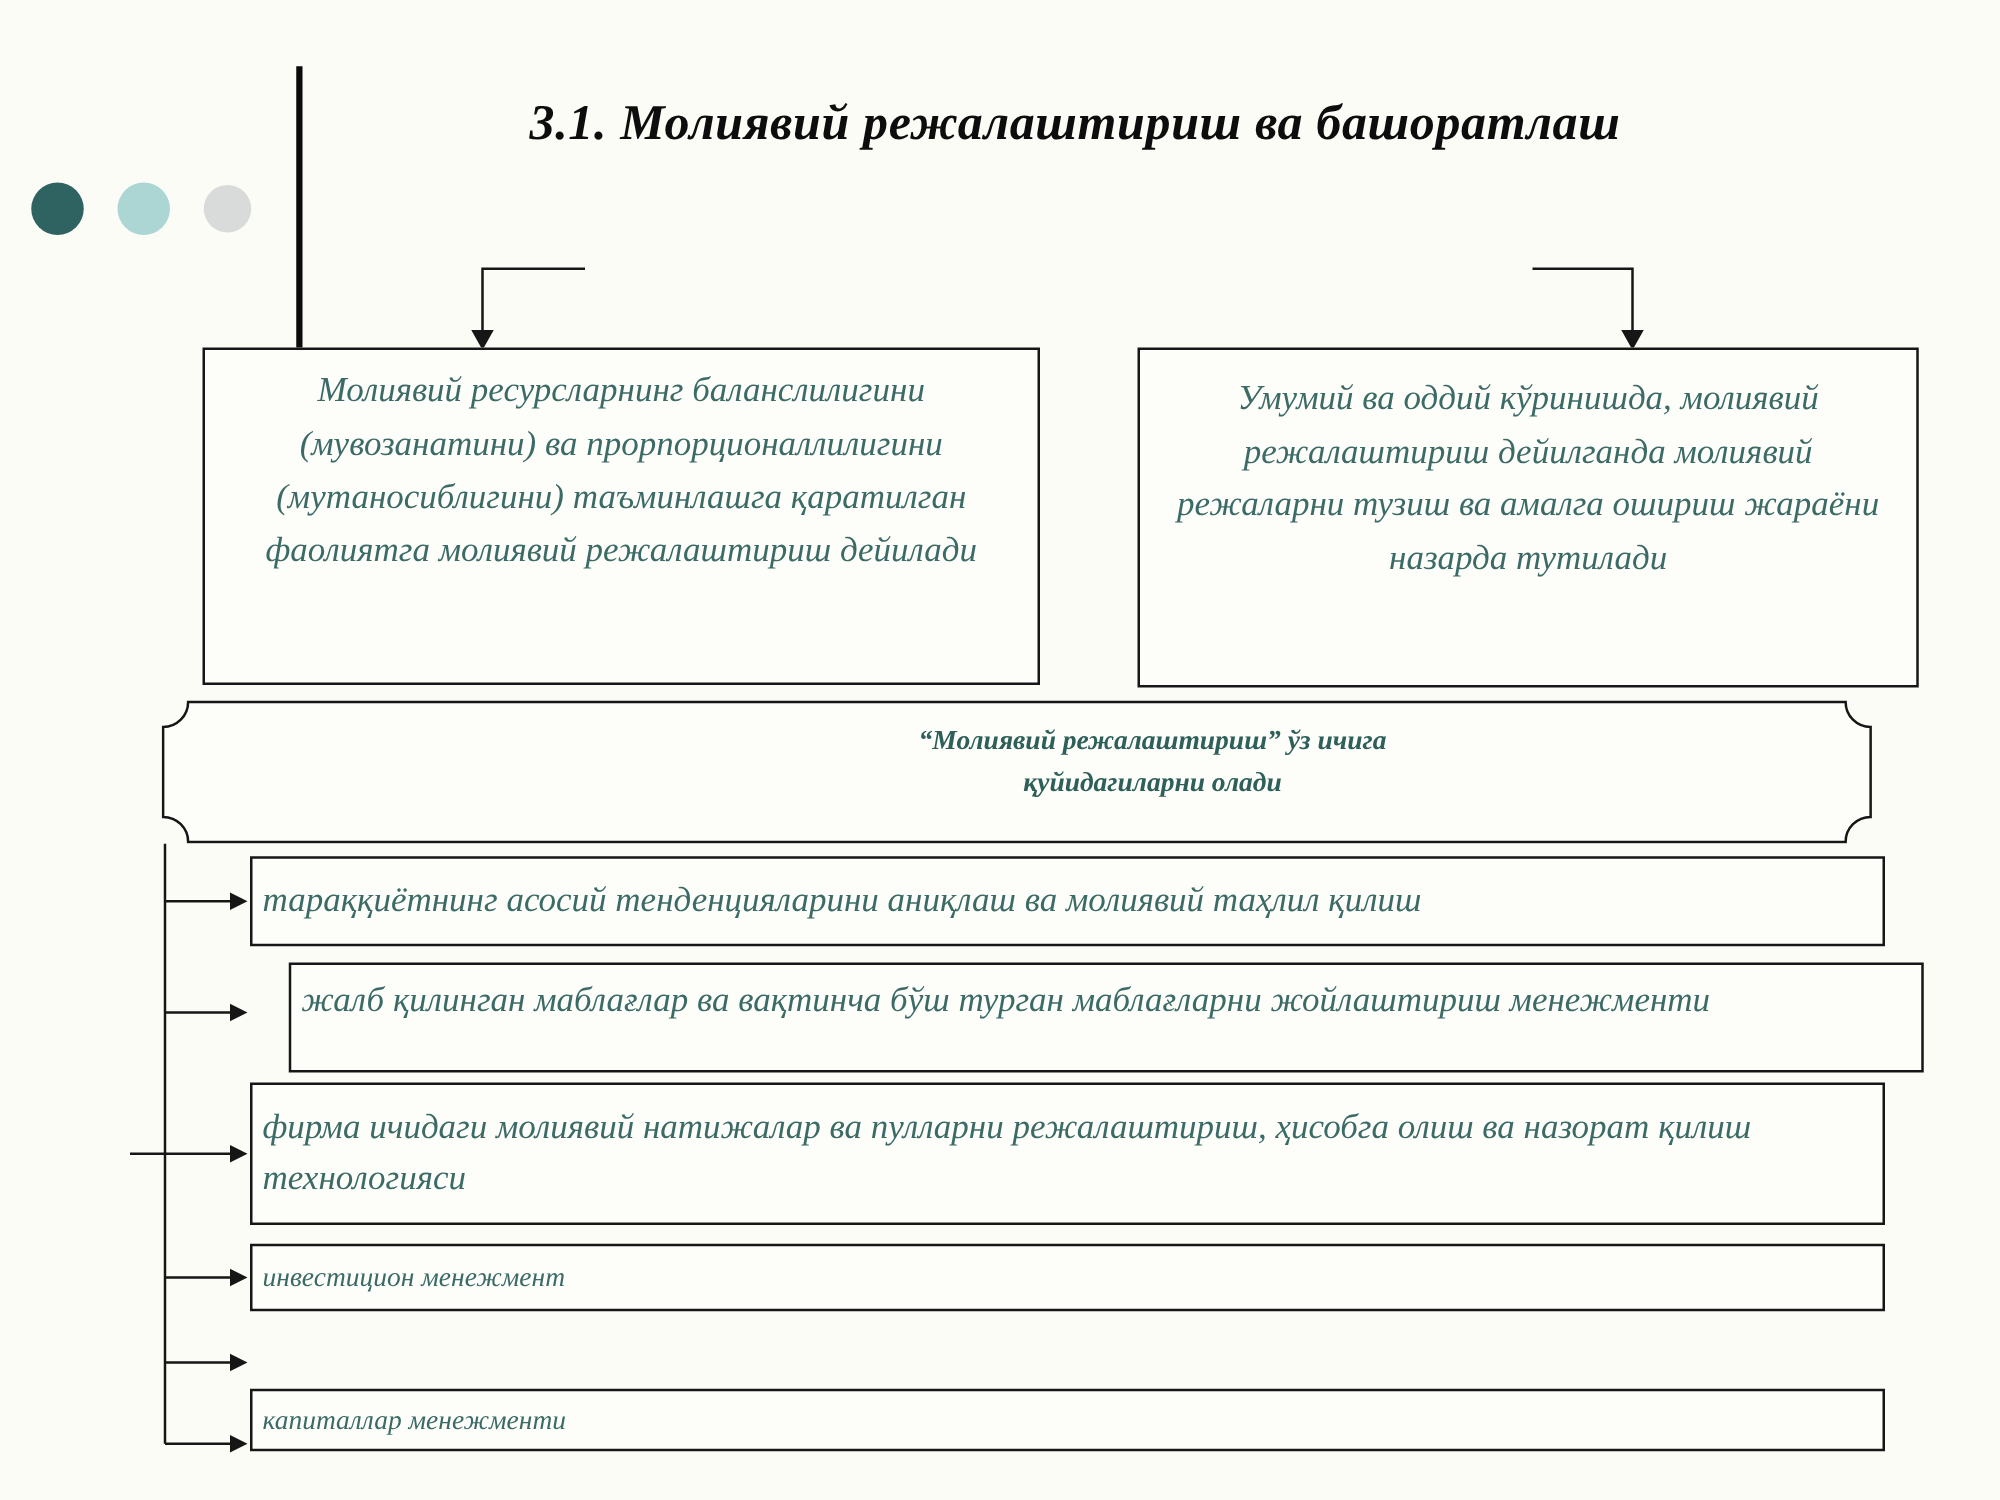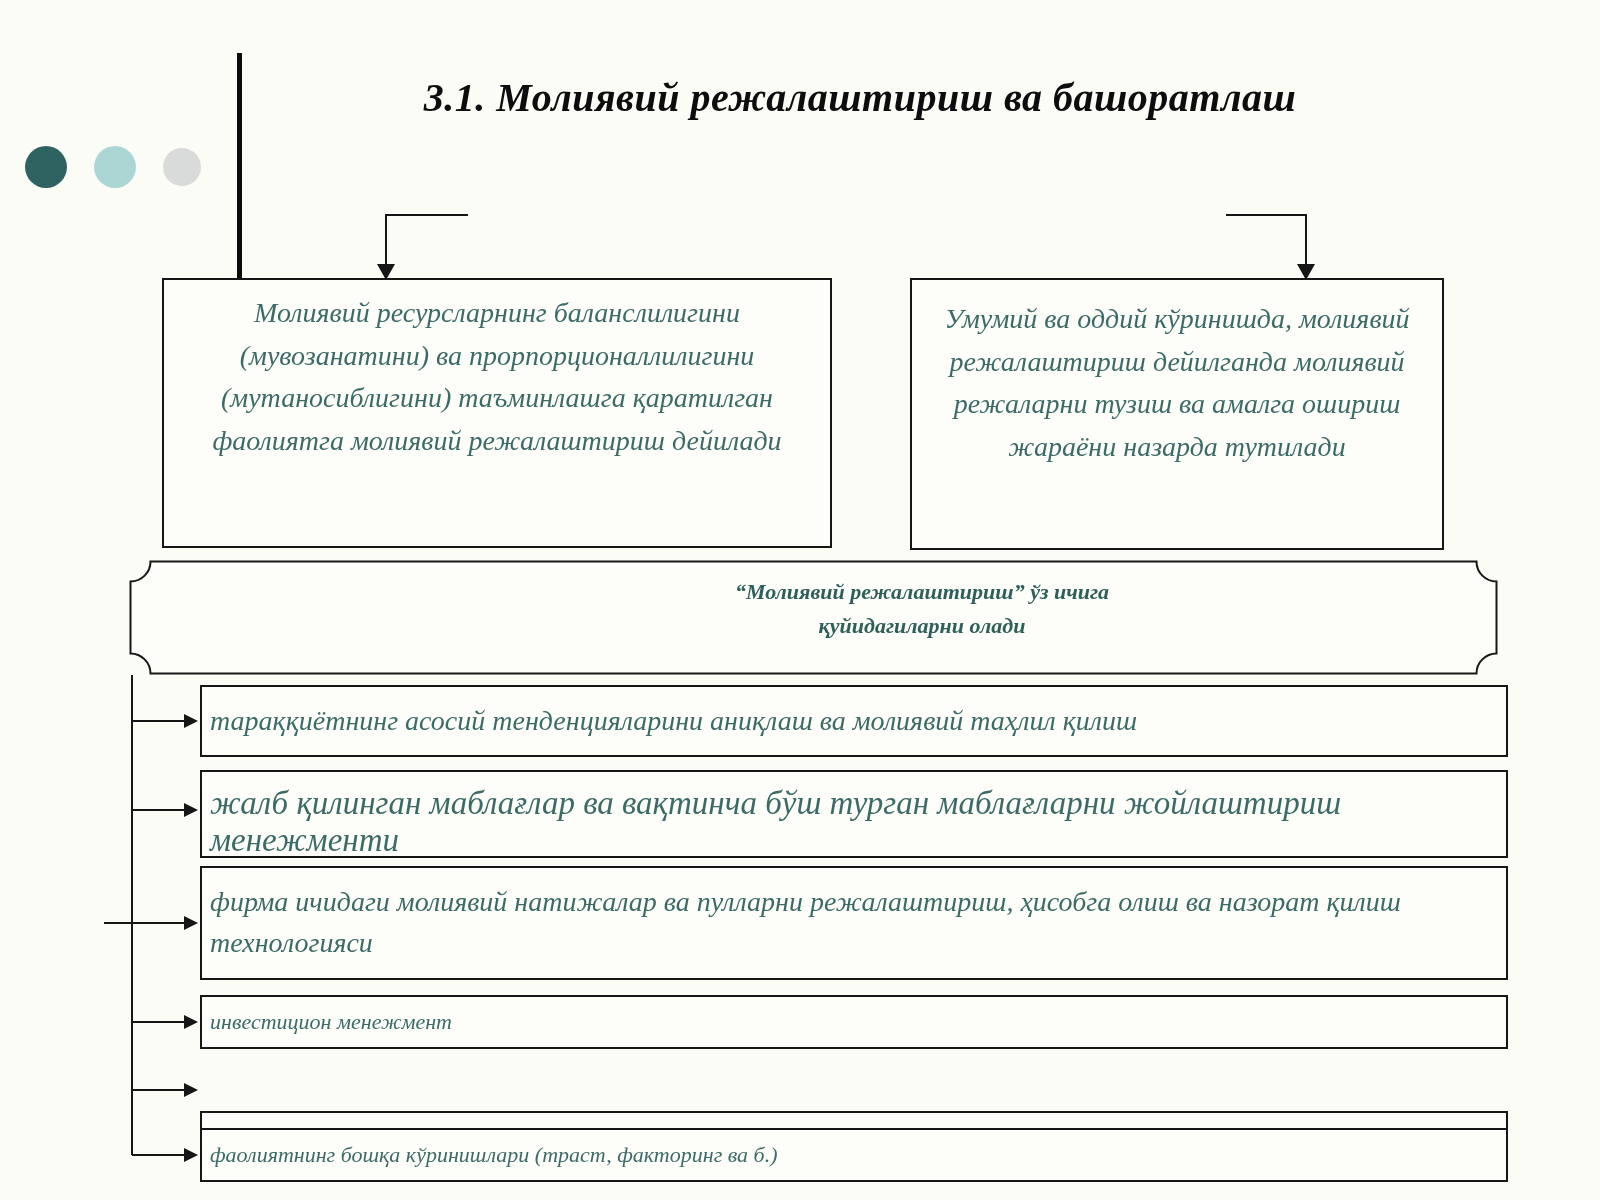--- a/index.html
+++ b/index.html
@@ -34,21 +34,21 @@
     background:#fdfdfa;border:2px solid #161616;
     color:#3c6b66;
     margin-left:32px;
   }
   .left-box{
     left:130px;top:278px;width:670px;height:270px;
     font-size:28px;line-height:1.52;text-align:center;
     padding:12px 24px;
   }
   .right-box{
-    left:878px;top:278px;width:534px;height:272px;
+    left:878px;top:278px;width:625px;height:272px;
     font-size:28px;line-height:1.52;text-align:center;
     padding:18px 28px;
   }
   .box p{margin:0;}
 
   
   .plaque{position:absolute;}
   .plaque svg{position:absolute;left:0;top:0;}
   .plaque-label{
     position:absolute;left:0;top:0;right:0;bottom:0;
@@ -64,21 +64,21 @@
   }
 
   
   .item{
     position:absolute;left:200px;width:1308px;box-sizing:border-box;
     background:#fdfdfa;border:2px solid #161616;
     color:#3c6b66;display:flex;align-items:center;
     padding:0 8px;
   }
   .i1{top:685px;height:72px;font-size:28px;}
-  .i2{top:770px;height:88px;font-size:33px;align-items:flex-start;padding-top:13px;}
+  .i2{top:770px;height:88px;font-size:28px;align-items:flex-start;padding-top:13px;margin-left:31px;}
   .i3{top:866px;height:114px;font-size:28px;line-height:1.45;}
   .i4{top:995px;height:54px;font-size:22px;}
   .i5{top:1065px;height:50px;font-size:22px;margin-top:46px;}
   .i6{top:1128px;height:54px;font-size:22px;}
 </style>
 </head>
 <body>
 
 <div class="slide">
 
@@ -146,17 +146,14 @@
   </div>
   <div class="item i3">
     <span>фирма ичидаги молиявий натижалар ва пулларни режалаштириш, ҳисобга олиш ва назорат қилиш технологияси</span>
   </div>
   <div class="item i4">
     <span>инвестицион менежмент</span>
   </div>
   <div class="item i5">
     <span>капиталлар менежменти</span>
   </div>
-  <div class="item i6">
-    <span>фаолиятнинг бошқа кўринишлари (траст, факторинг ва б.)</span>
-  </div>
 
 </div>
 
 </body></html>

